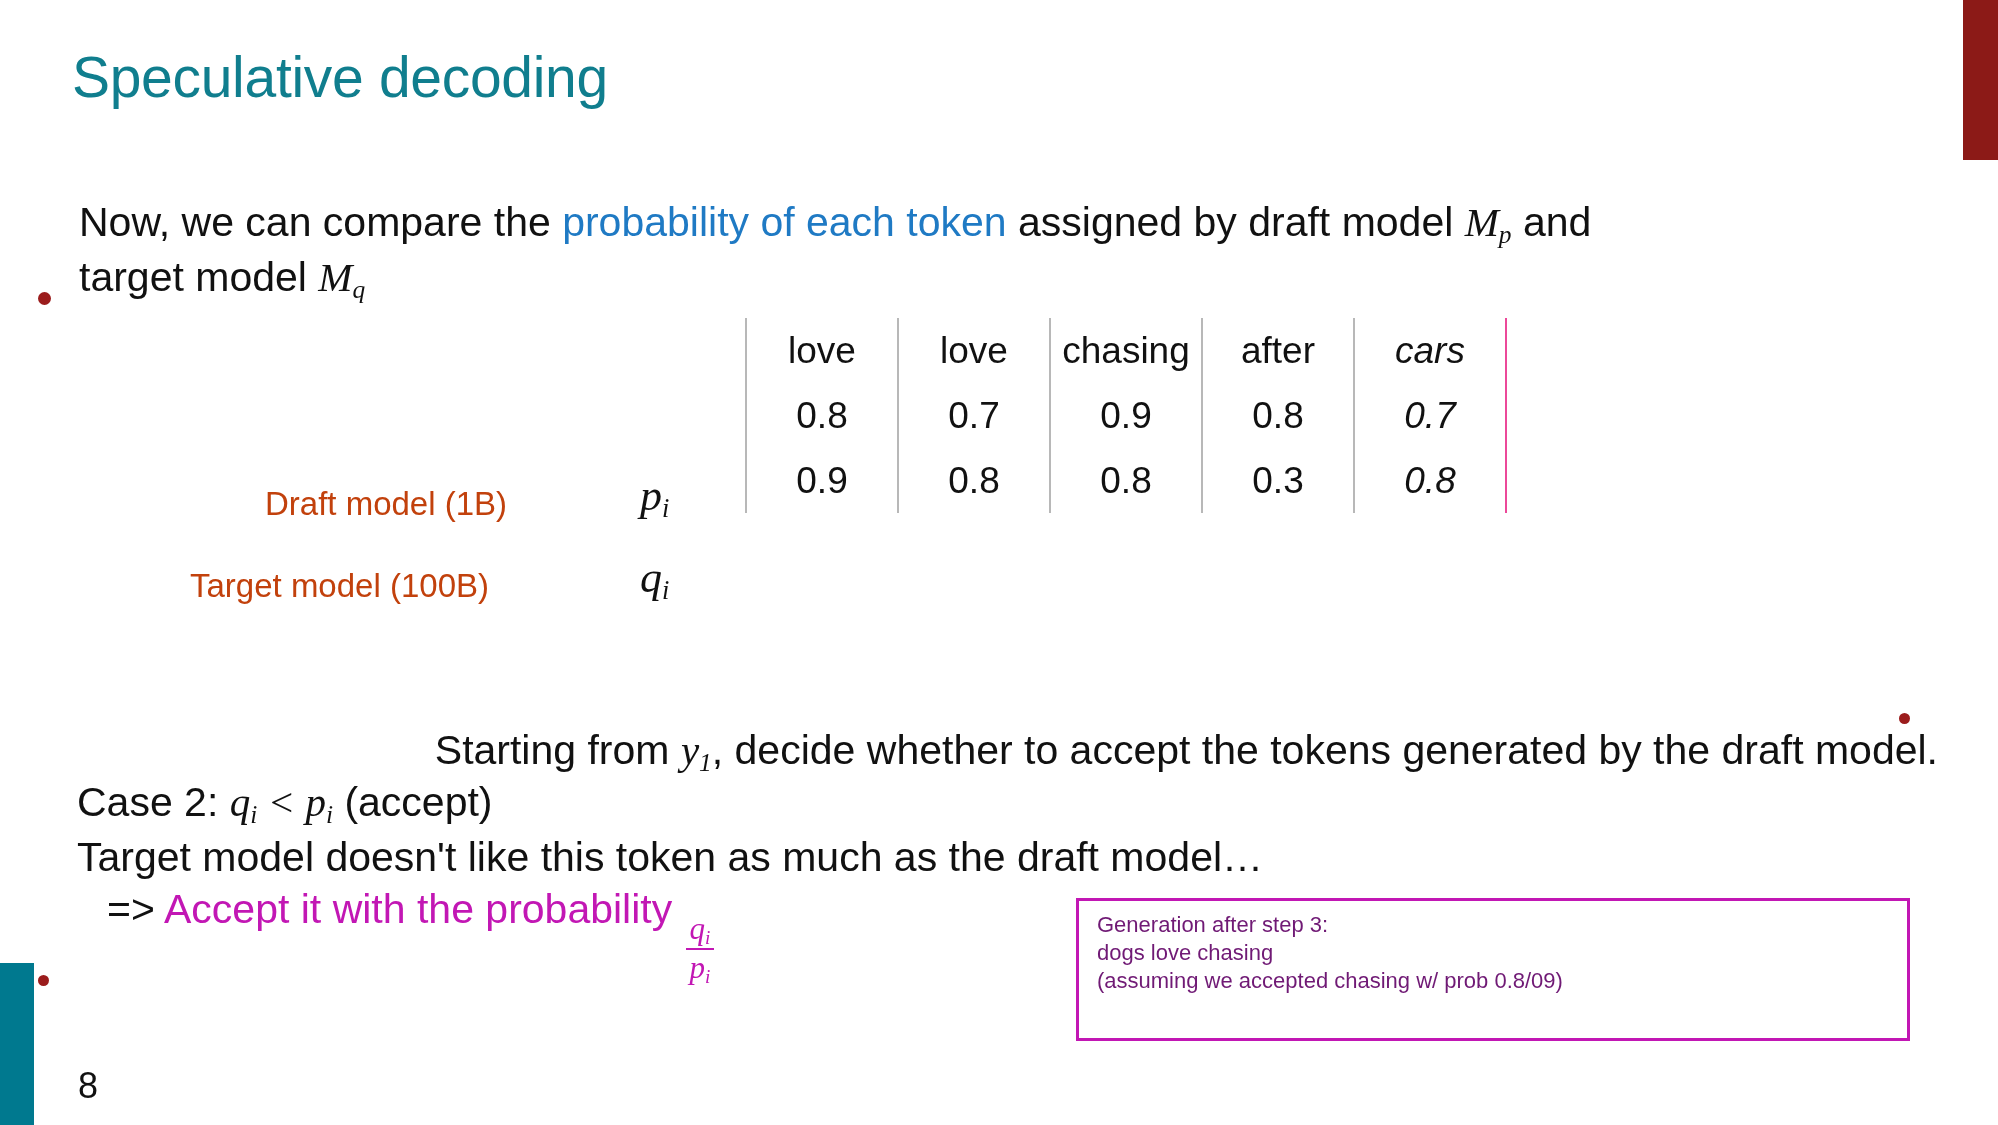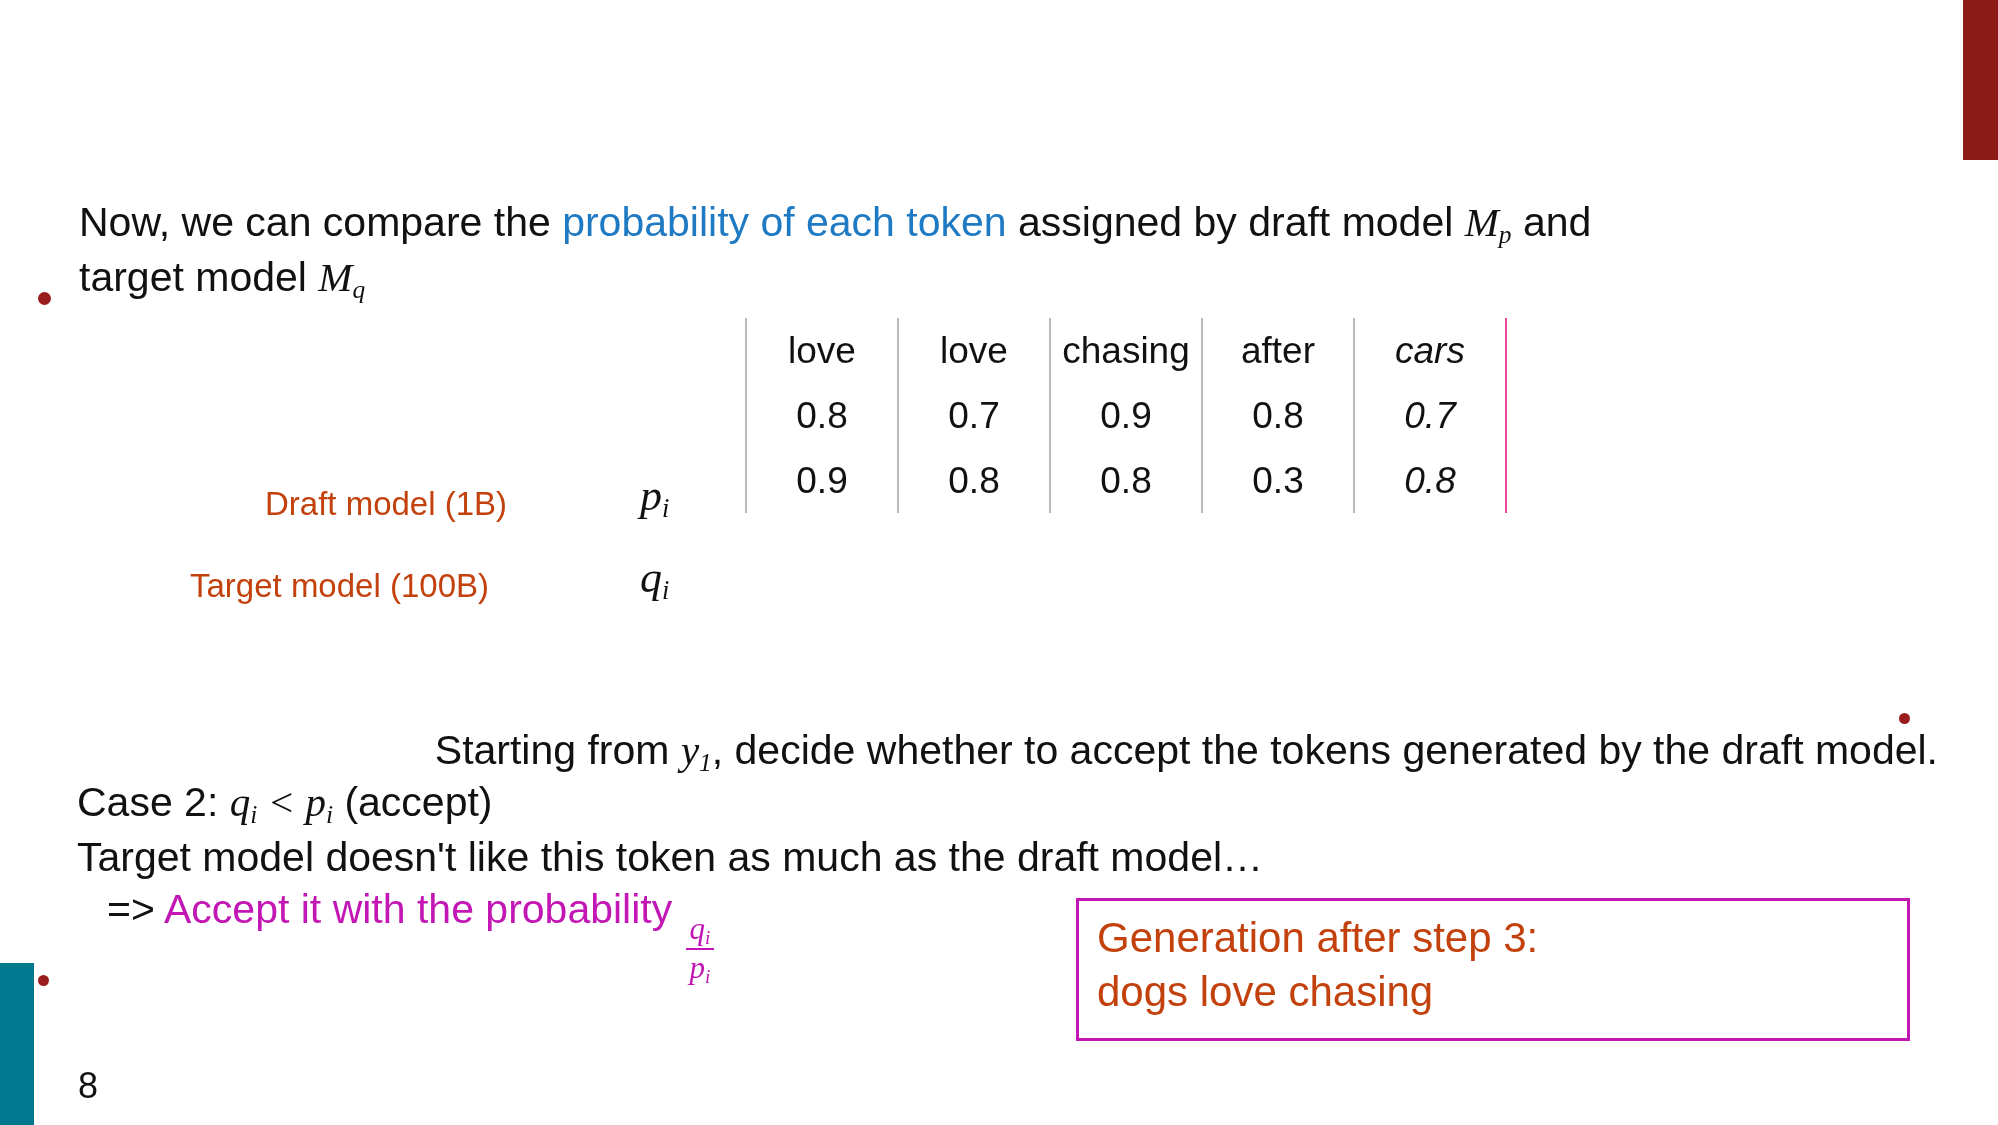--- a/index.html
+++ b/index.html
@@ -164,43 +164,44 @@
     left: 1076px;
     top: 898px;
     width: 834px;
     height: 143px;
     border: 3px solid #C217B4;
     background: #ffffff;
     box-sizing: border-box;
     padding: 10px 0 0 18px;
   }
   .callout div {
-    font-size: 42px;
+    font-size: 22px;
     line-height: 1.28;
-    color: #c2410c;
+    color: #701a75;
     white-space: nowrap;
   }
 
   
   .pageno {
     position: absolute;
     left: 78px;
     top: 1065px;
     font-size: 36px;
     color: #111111;
   }
 </style>
 </head>
 <body>
 
 <div id="slide">
 
   <div class="bar-red"></div>
   <div class="bar-teal"></div>
 
+  <div class="title">Speculative decoding</div>
 
   <div class="bullet-row" style="left:38px; top:196px; width:1900px;">
     <span class="bullet-dot"></span>
     <span class="btext"><span>Now, we can compare the </span><span class="blue">probability of each token</span><span> assigned by draft model </span><span class="mi"><span>M</span><sub>p</sub></span><span> and</span><br><span>target model </span><span class="mi"><span>M</span><sub>q</sub></span></span>
   </div>
 
   <div class="rowlabel" style="left:265px; top:485px;">Draft model (1B)</div>
   <div class="rowlabel" style="left:190px; top:567px;">Target model (100B)</div>
 
   <div class="symlabel" style="left:640px; top:470px;"><span>p</span><sub>i</sub></div>
@@ -249,17 +250,18 @@
       <span style="display:inline-block; margin-left:30px;"><span>=&gt; </span><span class="magenta">Accept it with the probability </span><span class="frac magenta">
           <span class="num"><span>q</span><sub>i</sub></span>
           <span class="den"><span>p</span><sub>i</sub></span>
         </span></span>
     </span>
   </div>
 
   <div class="callout">
     <div>Generation after step 3:</div>
     <div>dogs love chasing</div>
+    <div>(assuming we accepted chasing w/ prob 0.8/09)</div>
   </div>
 
   <div class="pageno">8</div>
 
 </div>
 
 </body></html>

